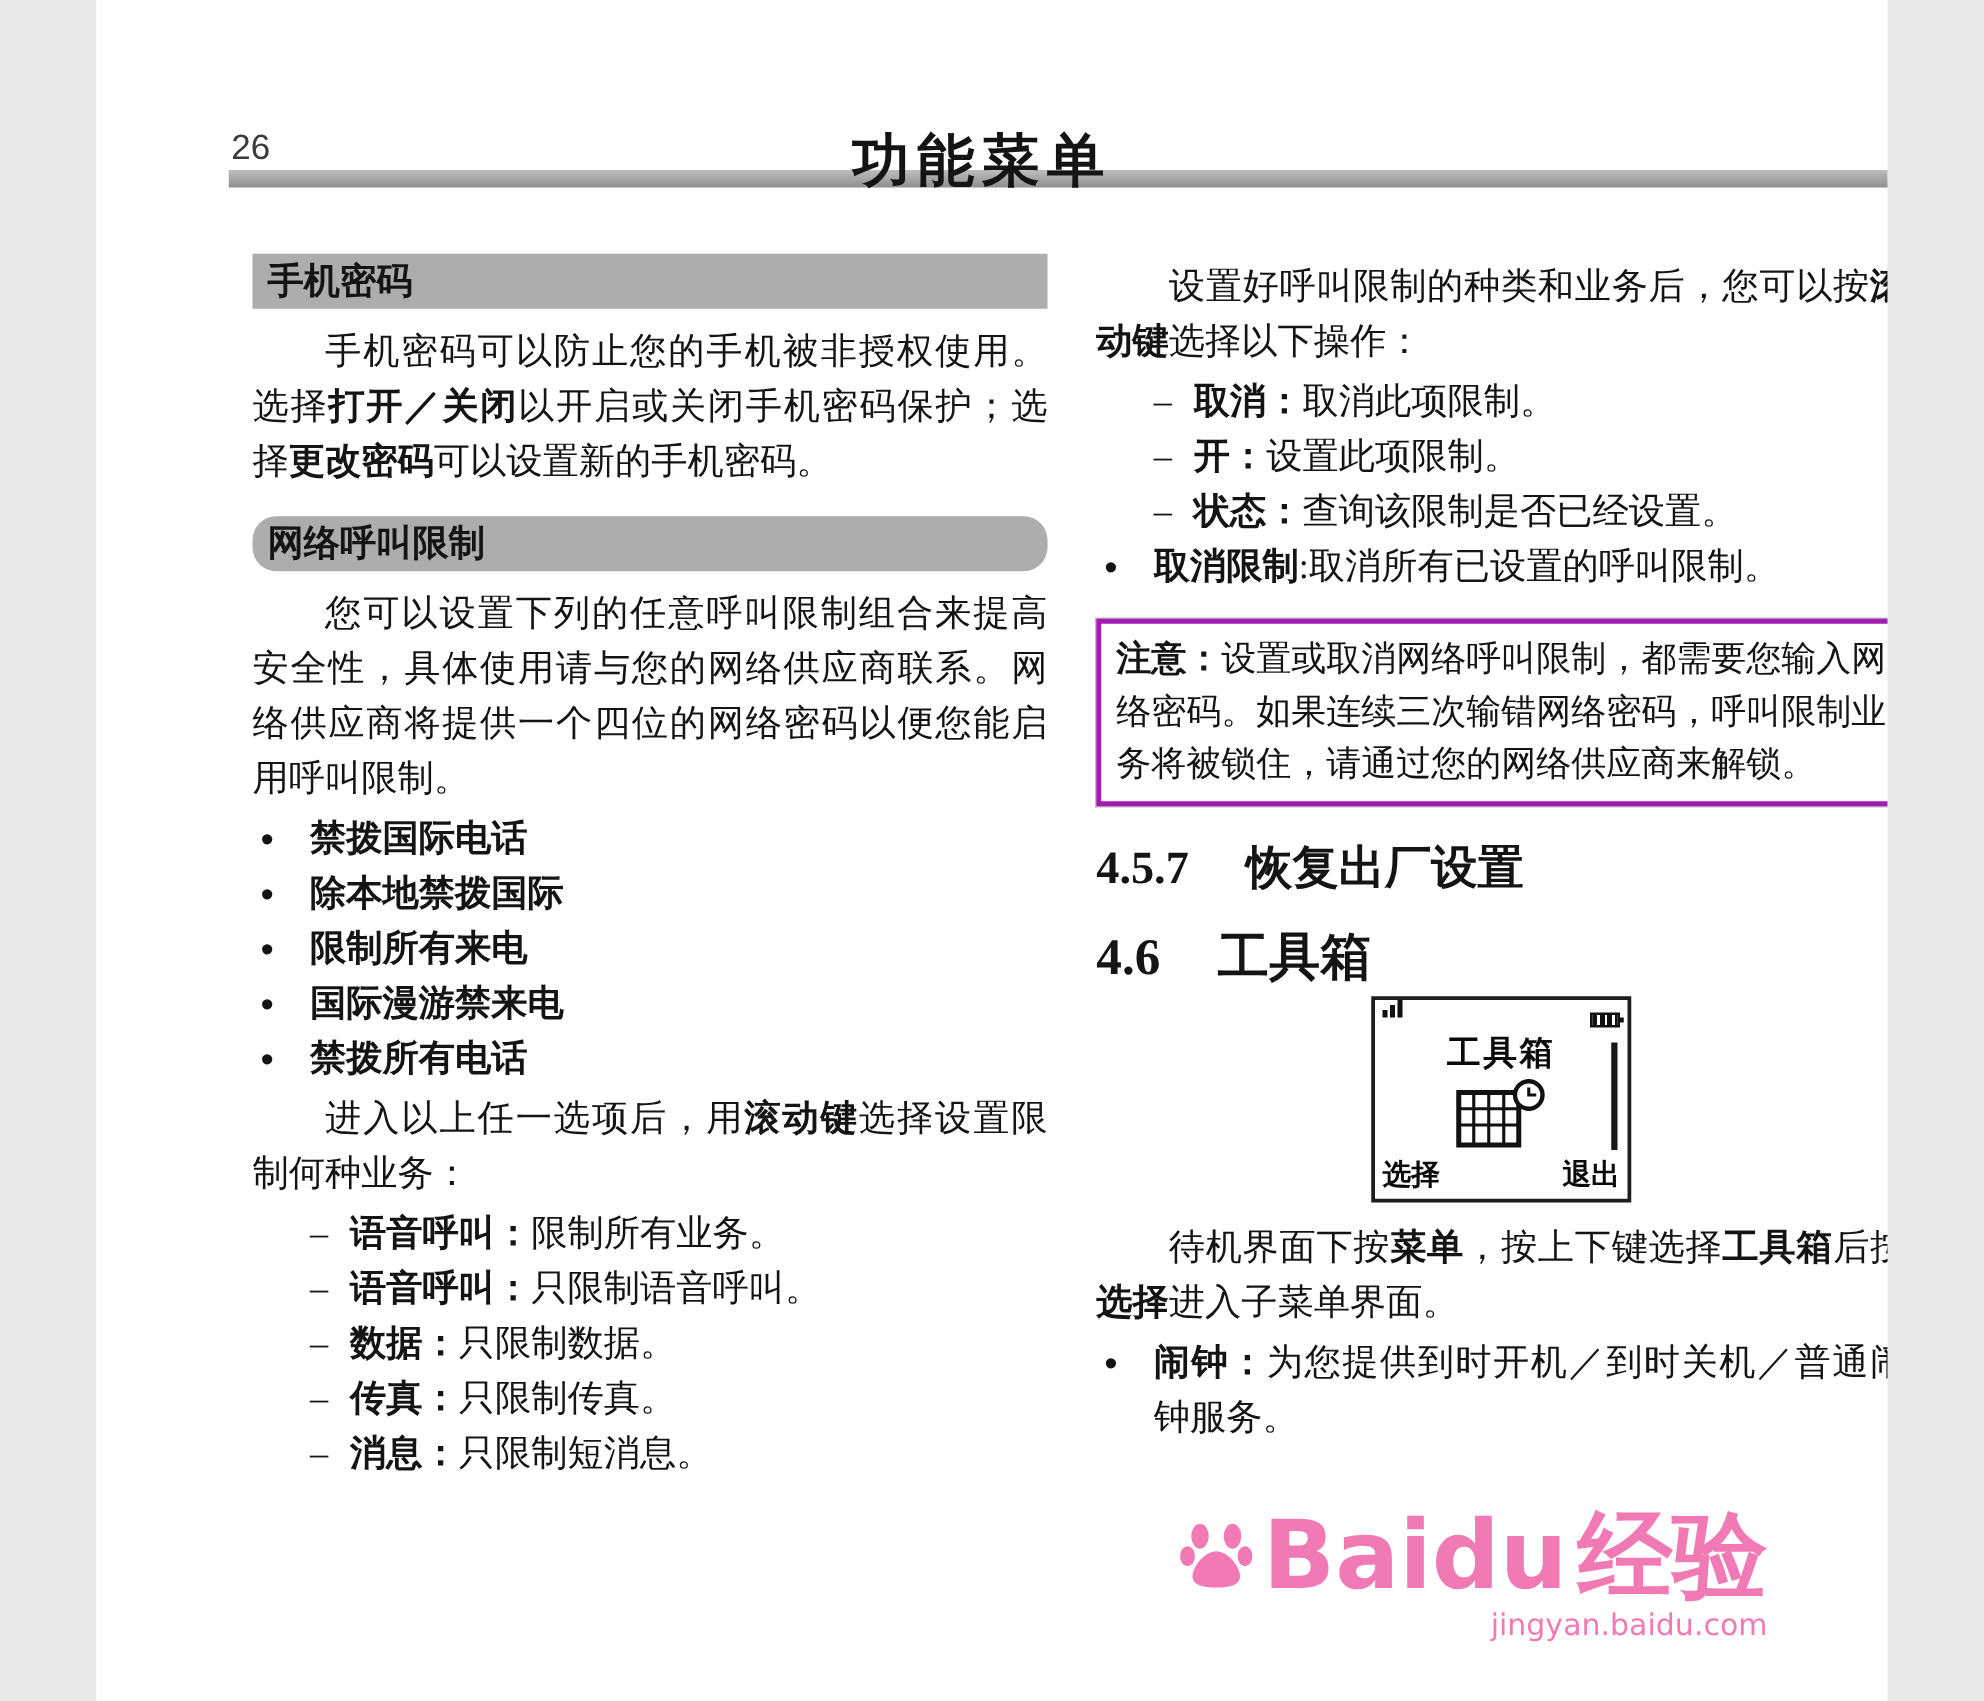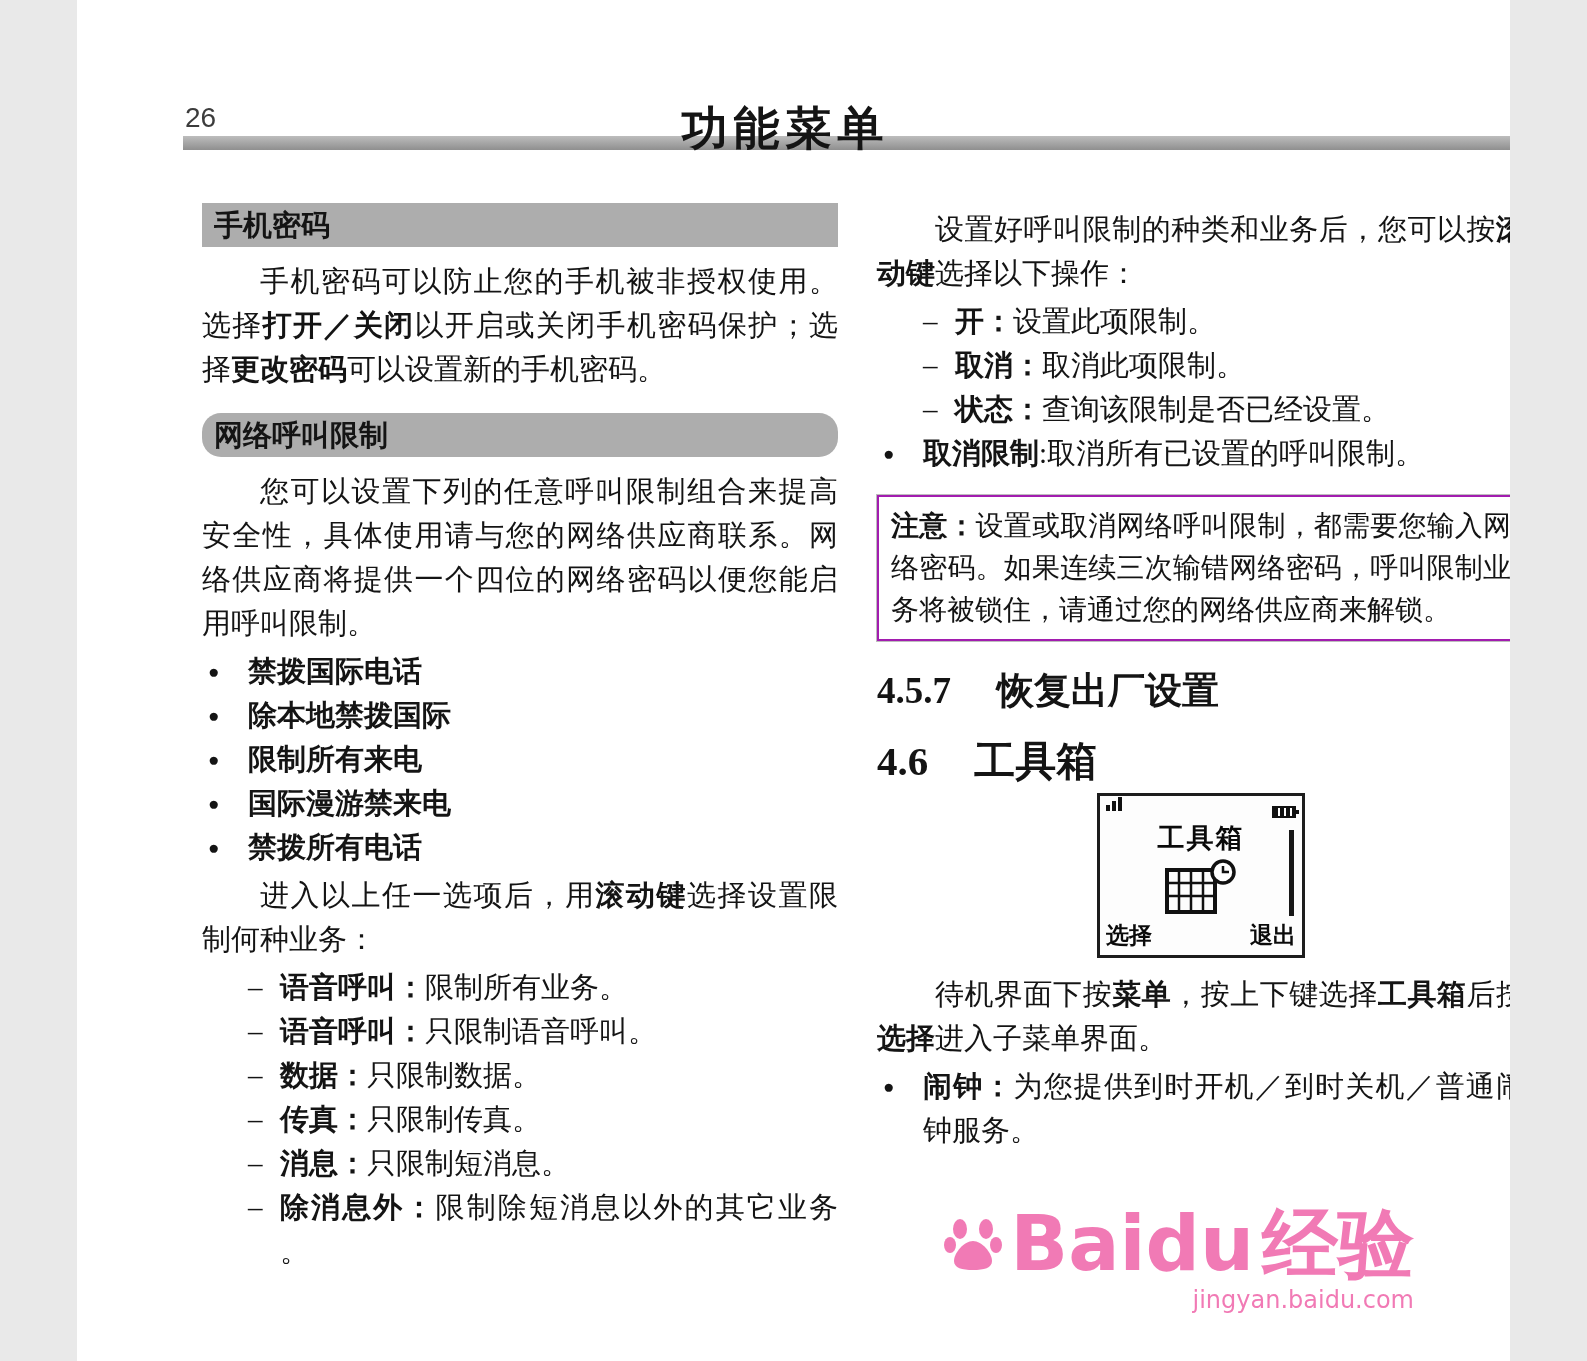--- a/index.html
+++ b/index.html
@@ -66,21 +66,21 @@
     position: relative;
     padding-left: 78px;
   }
   .dash-item::before {
     content: "–";
     position: absolute; left: 46px; top: 0;
   }
   .dash-item .lbl { font-weight: bold; }
 
   .note-box {
-    border: 2px solid #a21caf;
+    border: 4px solid #a21caf;
     box-shadow: 0 0 0 1px #bdbdbd;
     margin: 20px 0 6px 0;
     padding: 8px 12px;
     font-size: 28px;
     line-height: 42px;
   }
   .note-box .lbl { font-weight: bold; }
 
   .heading {
     font-weight: bold;
@@ -165,30 +165,29 @@
     <div class="bullet-item">国际漫游禁来电</div>
     <div class="bullet-item">禁拨所有电话</div>
 
     <p class="para"><span>进入以上任一选项后，用</span><span class="b">滚动键</span><span>选择设置限制何种业务：</span></p>
 
     <div class="dash-item"><span class="lbl">语音呼叫：</span><span>限制所有业务。</span></div>
     <div class="dash-item"><span class="lbl">语音呼叫：</span><span>只限制语音呼叫。</span></div>
     <div class="dash-item"><span class="lbl">数据：</span><span>只限制数据。</span></div>
     <div class="dash-item"><span class="lbl">传真：</span><span>只限制传真。</span></div>
     <div class="dash-item"><span class="lbl">消息：</span><span>只限制短消息。</span></div>
-    <div class="dash-item"><span class="lbl">除消息外：</span><span>限制除短消息以外的其它业务 。</span></div>
 
   </div>
 
   <div class="col col-right">
 
     <p class="para"><span>设置好呼叫限制的种类和业务后，您可以按</span><span class="b">滚动键</span><span>选择以下操作：</span></p>
 
+    <div class="dash-item"><span class="lbl">取消：</span><span>取消此项限制。</span></div>
     <div class="dash-item"><span class="lbl">开：</span><span>设置此项限制。</span></div>
-    <div class="dash-item"><span class="lbl">取消：</span><span>取消此项限制。</span></div>
     <div class="dash-item"><span class="lbl">状态：</span><span>查询该限制是否已经设置。</span></div>
 
     <div class="bullet-item normal-desc"><span class="lbl">取消限制</span><span>:取消所有已设置的呼叫限制。</span></div>
 
     <div class="note-box"><span class="lbl">注意：</span><span>设置或取消网络呼叫限制，都需要您输入网络密码。如果连续三次输错网络密码，呼叫限制业务将被锁住，请通过您的网络供应商来解锁。</span></div>
 
     <div class="heading h3"><span class="num">4.5.7</span><span>恢复出厂设置</span></div>
 
     <div class="heading h2"><span class="num">4.6</span><span>工具箱</span></div>
 

